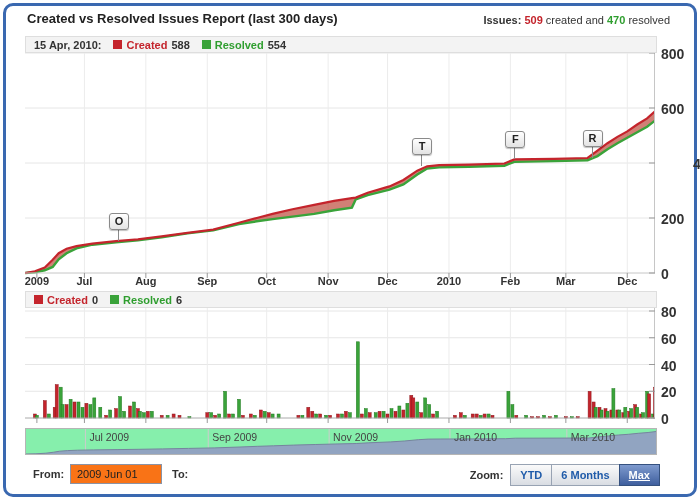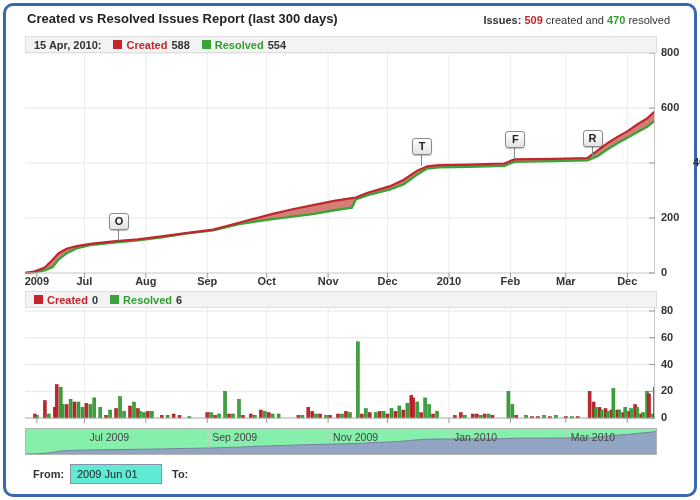--- a/index.html
+++ b/index.html
@@ -10,28 +10,28 @@
   .issues b{font-weight:700;}
   .num-created{color:#c4242c;font-weight:700;}
   .num-resolved{color:#2f9e2f;font-weight:700;}
   .legendbar{position:absolute;left:25px;width:632px;height:17px;background:#f3f3f3;border:1px solid #dedede;box-sizing:border-box;font-size:11px;color:#333;display:flex;align-items:center;}
   .legendbar .date{font-weight:700;margin-left:8px;}
   .sw{display:inline-block;width:9px;height:9px;margin:0 4px 0 12px;}
   .lab-created{color:#c4242c;font-weight:700;margin-right:4px;}
   .lab-resolved{color:#2f9e2f;font-weight:700;margin-right:4px;}
   .legval{font-weight:700;color:#333;}
   .plot{position:absolute;left:25px;}
-  .ylab{position:absolute;font-size:11px;font-weight:700;color:#333;}
+  .ylab{position:absolute;font-size:14px;font-weight:700;color:#333;}
   .xlab{position:absolute;font-size:11px;font-weight:700;color:#333;text-align:center;width:44px;}
   .flag{position:absolute;width:18px;height:15px;line-height:15px;text-align:center;font-size:11px;font-weight:700;color:#222;background:linear-gradient(#ffffff,#e3e3e3);border:1px solid #8a8a8a;border-radius:3px;box-shadow:0 1px 1px rgba(0,0,0,.25);cursor:pointer;}
   .flagstem{position:absolute;width:1px;background:#8a8a8a;}
   .nav{position:absolute;left:25px;top:428px;width:632px;height:27px;border:1px solid #b5b5b5;box-sizing:border-box;background:#86efac;overflow:hidden;cursor:ew-resize;}
   .navlab{position:absolute;top:2px;font-size:10.5px;color:#444;white-space:nowrap;}
   .footlab{position:absolute;font-size:11px;font-weight:700;color:#333;}
-  .dateinput{position:absolute;top:464px;width:92px;height:20px;border:1px solid #8a93a6;font-family:"Liberation Sans",sans-serif;font-size:11px;color:#222;padding:0 6px;box-sizing:border-box;background:#5eead4;}
+  .dateinput{position:absolute;top:464px;width:92px;height:20px;border:1px solid #8a93a6;font-family:"Liberation Sans",sans-serif;font-size:11px;color:#222;padding:0 6px;box-sizing:border-box;background:#f97316;}
   .zoomgrp{position:absolute;top:464px;right:40px;display:flex;align-items:center;}
   .zbtn{display:inline-block;height:20px;line-height:20px;padding:0 9px;border:1px solid #98a3b3;margin-left:-1px;font-size:11px;font-weight:700;color:#1f5ba9;background:linear-gradient(#fafafa,#d9dde3);cursor:pointer;}
   .zbtn.active{background:linear-gradient(#7e9ace,#3f5f9e);color:#fff;text-decoration:underline;border-color:#35517f;}
 </style>
 </head>
 <body>
 
 <div id="app">
   <div class="frame"></div>
 
@@ -278,20 +278,24 @@
       <div class="navlab" style="left: 186.264px;">Sep 2009</div>
       <div class="navlab" style="left: 307.113px;">Nov 2009</div>
       <div class="navlab" style="left: 427.962px;">Jan 2010</div>
       <div class="navlab" style="left: 544.849px;">Mar 2010</div>
     </div>
 
   <div class="footlab" style="left:33px;top:468px">From:</div>
   <input class="dateinput" style="left: 70px;" value="2009 Jun 01">
   <div class="footlab" style="left:172px;top:468px">To:</div>
 
+  <div class="zoomgrp">
+    <span class="footlab" style="position:static;margin-right:8px">Zoom:</span>
+    <span id="zoombtns"><span class="zbtn">YTD</span><span class="zbtn">6 Months</span><span class="zbtn active">Max</span></span>
+  </div>
 <div class="ylab" style="left: 661px; top: 266px;">0</div>
     <div class="ylab" style="left: 661px; top: 211px;">200</div>
     <div class="ylab" style="left: 661px; top: 156px; margin-left: 32px;">400</div>
     <div class="ylab" style="left: 661px; top: 101px;">600</div>
     <div class="ylab" style="left: 661px; top: 46px;">800</div>
     <div class="xlab" style="left: 14.8868px; top: 275px;">2009</div>
     <div class="xlab" style="left: 62.434px; top: 275px;">Jul</div>
     <div class="xlab" style="left: 123.849px; top: 275px;">Aug</div>
     <div class="xlab" style="left: 185.264px; top: 275px;">Sep</div>
     <div class="xlab" style="left: 244.698px; top: 275px;">Oct</div>

